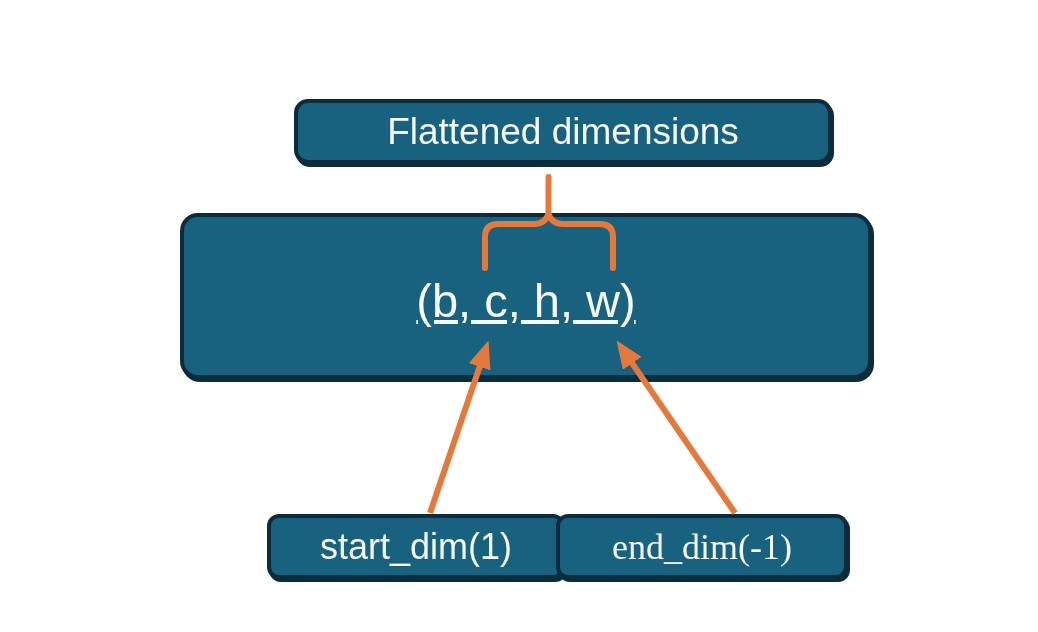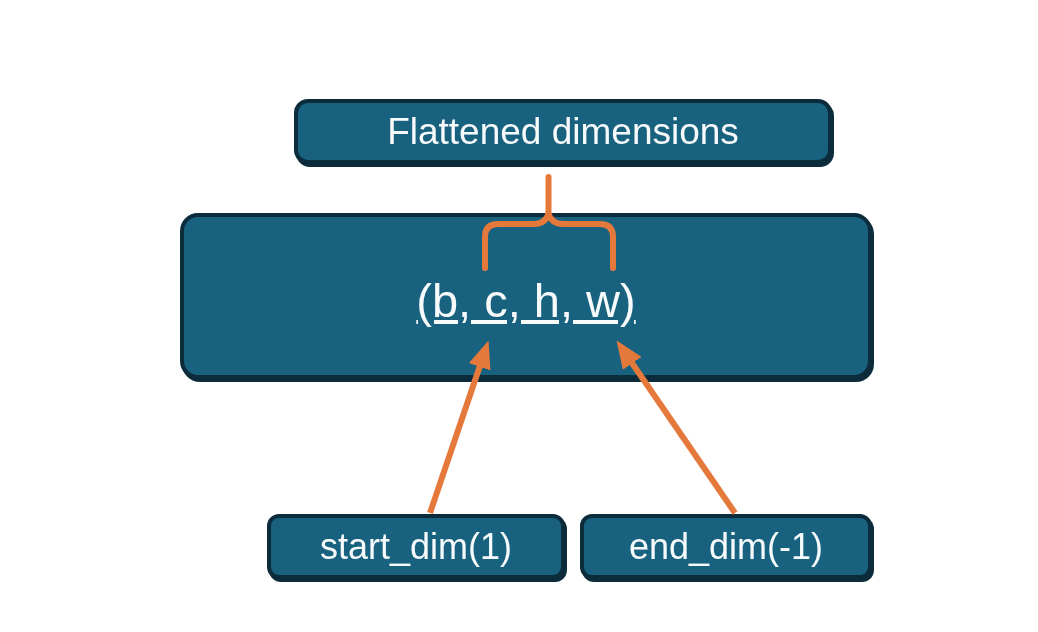--- a/index.html
+++ b/index.html
@@ -46,21 +46,21 @@
     font-size: 47px;
   }
   .box-middle .node-label { margin-top: 8px; text-decoration: underline; }
   .box-small {
     top: 514px;
     height: 65px;
     border-radius: 12px;
     font-size: 36px;
   }
   .box-start { left: 267px; width: 298px; }
-  .box-end   { left: 580px; width: 292px; }
+  .box-end   { left: 556px; width: 292px; font-family: Liberation Serif, serif; }
   svg.overlay {
     position: absolute;
     left: 0; top: 0;
     width: 1038px; height: 632px;
     pointer-events: none;
   }
   svg .orange-stroke {
     stroke: var(--accent-orange);
     fill: none;
   }

